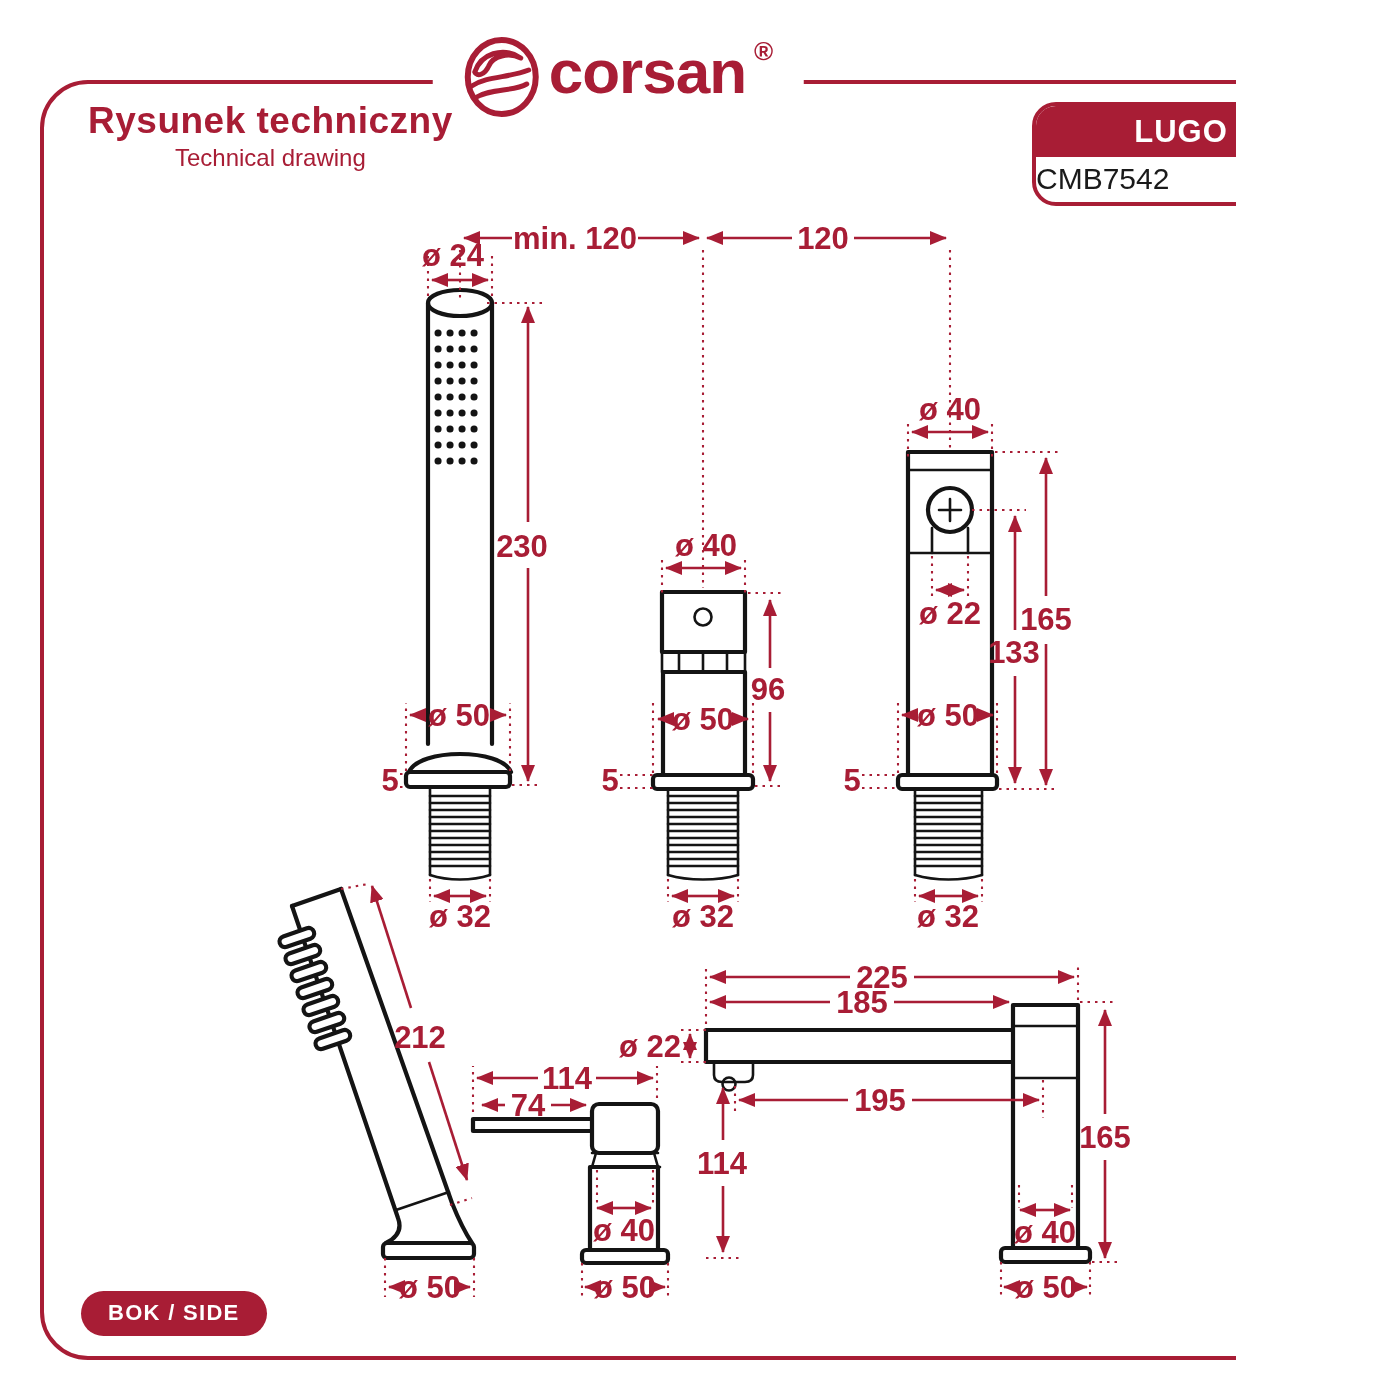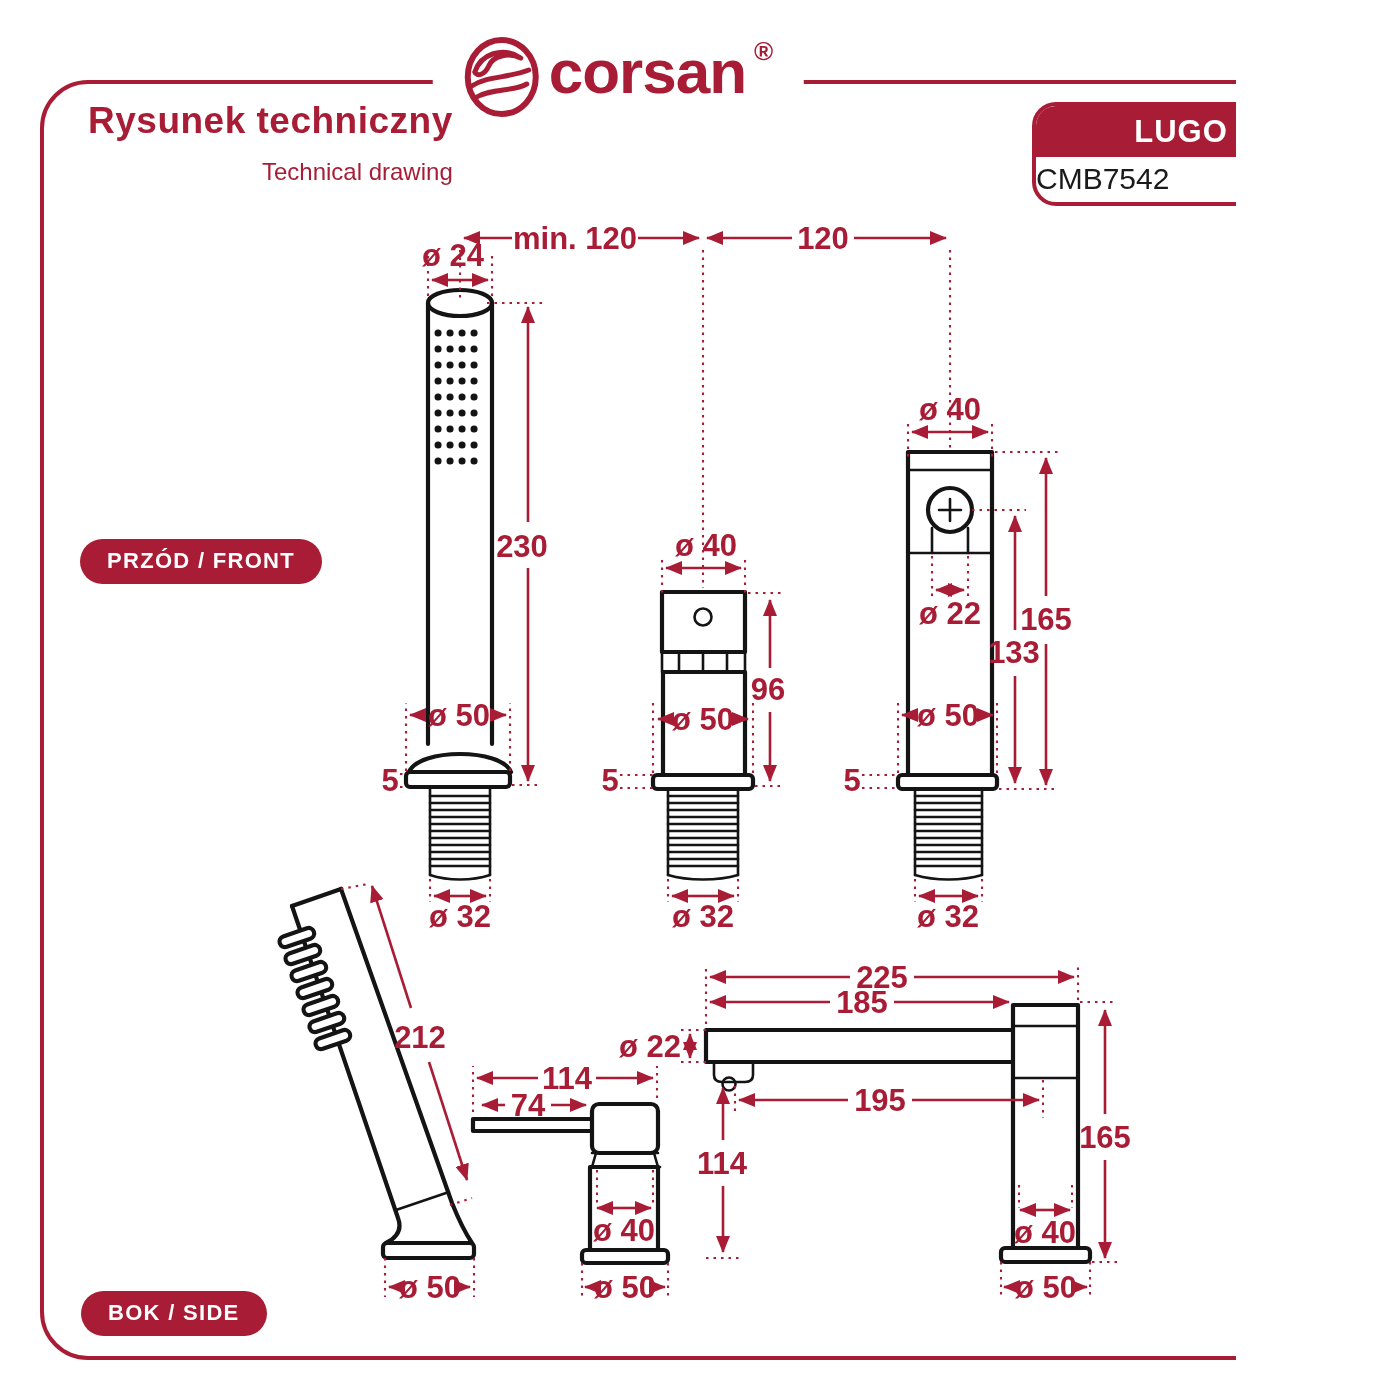--- a/index.html
+++ b/index.html
@@ -7,21 +7,21 @@
   body { background:#fff; font-family:"Liberation Sans",sans-serif; }
   .page { position:relative; width:1236px; height:1400px; background:#fff; overflow:hidden; }
   .frame { position:absolute; left:40px; top:80px; width:1325px; height:1280px;
            border:4px solid var(--acc); border-radius:48px; }
   .logo-wrap { position:absolute; top:30px; left:50%; transform:translateX(-50%);
                background:#fff; padding:6px 30px; display:flex; align-items:flex-start; gap:8px; }
   .brand { color:var(--acc); font-size:62px; font-weight:bold; letter-spacing:-1px; line-height:72px; }
   .reg { color:var(--acc); font-size:26px; font-weight:bold; line-height:26px; margin-top:2px; }
   .title-block { position:absolute; left:88px; top:100px; }
   .title-pl { color:var(--acc); font-size:37px; font-weight:600; letter-spacing:.5px; }
-  .title-en { color:var(--acc); font-size:24px; font-weight:500; text-align:right; margin-top:16px; }
+  .title-en { color:var(--acc); font-size:24px; font-weight:500; text-align:center; margin-top:2px; }
   .model-badge { position:absolute; left:1032px; top:102px; width:298px;
                  border:4px solid var(--acc); border-radius:24px; overflow:hidden; background:#fff; }
   .model-top { background:var(--acc); color:#fff; font-size:31px; font-weight:bold;
                letter-spacing:1px; text-align:center; padding:8px 0 7px; }
   .model-code { color:#1a1a1a; font-size:30px; font-weight:500; text-align:left; padding:5px 0 6px; }
   .pill { position:absolute; background:var(--acc); color:#fff; font-size:22px; font-weight:bold;
           letter-spacing:1.3px; padding:9px 27px 10px; border-radius:24px; }
   .pill.front { left:80px; top:539px; }
   .pill.side  { left:81px; top:1291px; }
   svg.sheet { position:absolute; left:0; top:0; }
@@ -56,21 +56,20 @@
   <div class="title-block">
     <div class="title-pl">Rysunek techniczny</div>
     <div class="title-en">Technical drawing</div>
   </div>
 
   <div class="model-badge">
     <div class="model-top">LUGO</div>
     <div class="model-code">CMB7542</div>
   </div>
 
-  <div class="pill front">PRZÓD / FRONT</div>
   <div class="pill side">BOK / SIDE</div>
 
   <svg class="sheet" width="1400" height="1400" viewBox="0 0 1400 1400">
     <defs>
       <marker id="arr" markerWidth="18" markerHeight="14" refX="16" refY="7" orient="auto" markerUnits="userSpaceOnUse">
         <path d="M0,0 L17,7 L0,14 Z" fill="#A81D35"></path>
       </marker>
     </defs>
 
     <g>

